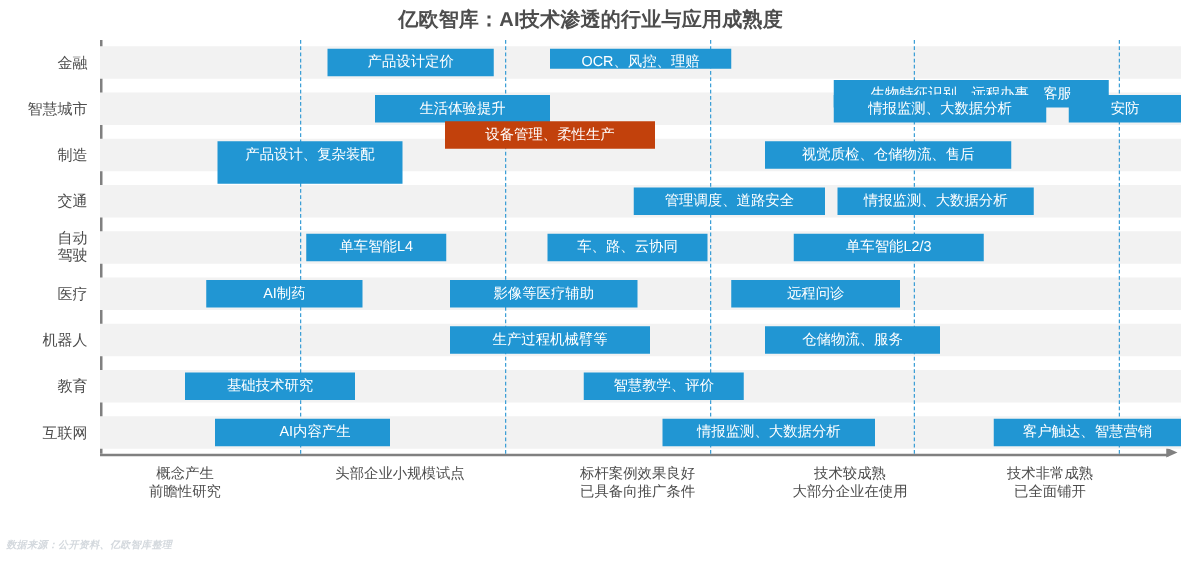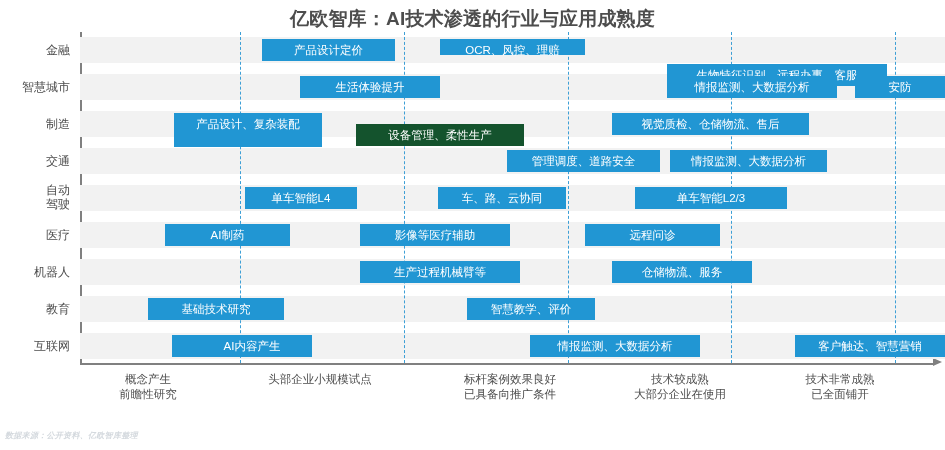--- a/index.html
+++ b/index.html
@@ -3,21 +3,21 @@
 <meta charset="utf-8">
 <style>
   html,body{margin:0;padding:0;}
   body{
     width:945px;height:450px;background:#ffffff;
     font-family:"Liberation Sans","DejaVu Sans",sans-serif;
     color:#595959;overflow:hidden;position:relative;
   }
   #chart-title{
     position:absolute;left:0;top:6px;width:945px;
-    text-align:center;font-size:19px;font-weight:bold;color:#4d4d4d;
+    text-align:center;font-size:16px;font-weight:bold;color:#4d4d4d;
     letter-spacing:.2px;
   }
   
   #plot{
     position:absolute;left:80px;top:32px;width:865px;height:330px;
   }
   #y-axis-line{
     position:absolute;left:80px;top:32px;width:1.5px;height:331px;
     background:#808080;
   }
@@ -88,21 +88,21 @@
     <div class="gridline" style="left: 488px; border-left-color: rgb(61, 159, 214);"></div>
     <div class="gridline" style="left: 651px; border-left-color: rgb(61, 159, 214);"></div>
     <div class="gridline" style="left: 815px; border-left-color: rgb(61, 159, 214);"></div>
     <div class="bar" style="left: 182px; width: 133px; top: 7px; height: 22px; line-height: 22px; background: rgb(33, 150, 211);">产品设计定价</div>
     <div class="bar" style="left: 360px; width: 145px; top: 7px; height: 16px; line-height: 22px; background: rgb(33, 150, 211);">OCR、风控、理赔</div>
     <div class="bar" style="left: 587px; width: 220px; top: 7px; height: 22px; line-height: 22px; background: rgb(33, 150, 211); margin-top: 25px;">生物特征识别、远程办事、客服</div>
     <div class="bar" style="left: 220px; width: 140px; top: 44px; height: 22px; line-height: 22px; background: rgb(33, 150, 211);">生活体验提升</div>
     <div class="bar" style="left: 587px; width: 170px; top: 44px; height: 22px; line-height: 22px; background: rgb(33, 150, 211);">情报监测、大数据分析</div>
     <div class="bar" style="left: 775px; width: 90px; top: 44px; height: 22px; line-height: 22px; background: rgb(33, 150, 211);">安防</div>
     <div class="bar" style="left: 94px; width: 148px; top: 81px; height: 34px; line-height: 22px; background: rgb(33, 150, 211);">产品设计、复杂装配</div>
-    <div class="bar" style="left: 276px; width: 168px; top: 92px; height: 22px; line-height: 22px; background: #14532d;">设备管理、柔性生产</div>
+    <div class="bar" style="left: 276px; width: 168px; top: 65px; height: 22px; line-height: 22px; background: #c2410c;">设备管理、柔性生产</div>
     <div class="bar" style="left: 532px; width: 197px; top: 81px; height: 22px; line-height: 22px; background: rgb(33, 150, 211);">视觉质检、仓储物流、售后</div>
     <div class="bar" style="left: 427px; width: 153px; top: 118px; height: 22px; line-height: 22px; background: rgb(33, 150, 211);">管理调度、道路安全</div>
     <div class="bar" style="left: 590px; width: 157px; top: 118px; height: 22px; line-height: 22px; background: rgb(33, 150, 211);">情报监测、大数据分析</div>
     <div class="bar" style="left: 165px; width: 112px; top: 155px; height: 22px; line-height: 22px; background: rgb(33, 150, 211);">单车智能L4</div>
     <div class="bar" style="left: 358px; width: 128px; top: 155px; height: 22px; line-height: 22px; background: rgb(33, 150, 211);">车、路、云协同</div>
     <div class="bar" style="left: 555px; width: 152px; top: 155px; height: 22px; line-height: 22px; background: rgb(33, 150, 211);">单车智能L2/3</div>
     <div class="bar" style="left: 85px; width: 125px; top: 192px; height: 22px; line-height: 22px; background: rgb(33, 150, 211);">AI制药</div>
     <div class="bar" style="left: 505px; width: 135px; top: 192px; height: 22px; line-height: 22px; background: rgb(33, 150, 211);">远程问诊</div>
     <div class="bar" style="left: 280px; width: 150px; top: 192px; height: 22px; line-height: 22px; background: rgb(33, 150, 211);">影像等医疗辅助</div>
     <div class="bar" style="left: 280px; width: 160px; top: 229px; height: 22px; line-height: 22px; background: rgb(33, 150, 211);">生产过程机械臂等</div>

